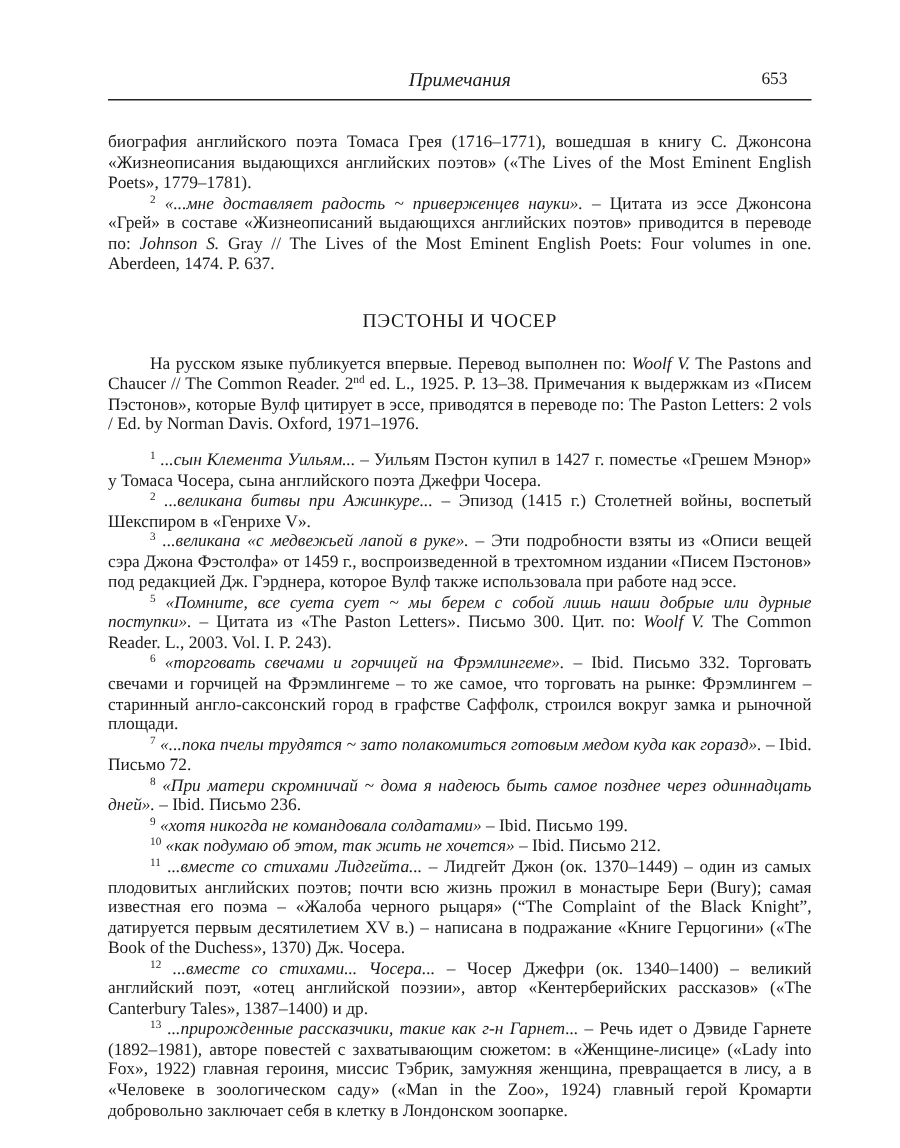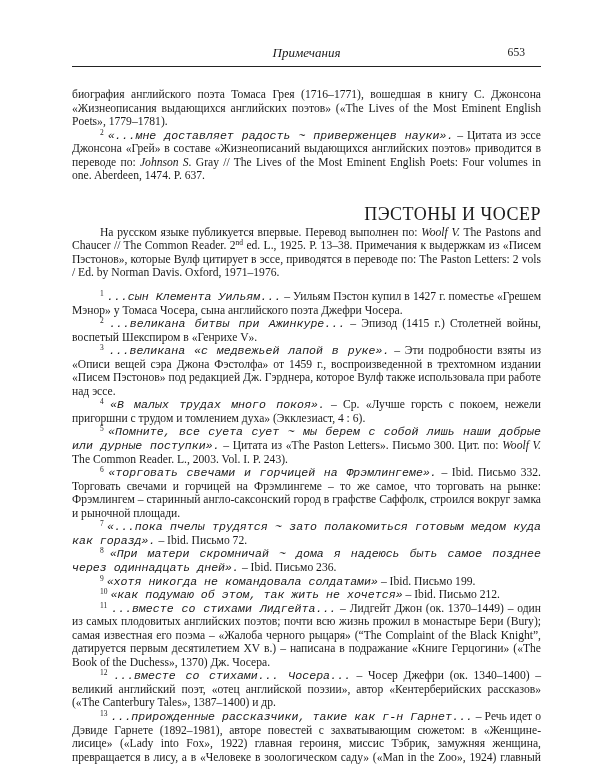--- a/index.html
+++ b/index.html
@@ -16,24 +16,24 @@
   .running-title {
     position: absolute; left: 0; right: 0; top: 2px; text-align: center;
     font-style: italic; font-size: 13px;
   }
   .page-number { position: absolute; right: 16px; top: 2px; font-size: 11.6px; }
   .body { position: absolute; top: 71px; left: 0; width: 469px; }
   p { margin: 0; text-align: justify; hyphens: manual; }
   p.cont { text-indent: 0; margin-top: 17px; }
   p.note, p.intro { text-indent: 28px; }
   .section-title {
-    text-align: right; font-size: 18px; letter-spacing: 0.5px;
-    margin: 22px 0 3px 0; line-height: 18px;
+    text-align: center; font-size: 13px; letter-spacing: 0.5px;
+    margin: 22px 0 13px 0; line-height: 18px;
   }
-  .quote { font-style: italic; font-family: Liberation Mono, monospace; }
+  .quote { font-style: italic; }
   sup { font-size: 7.5px; line-height: 0; vertical-align: 4px; }
   .intro-block { margin-bottom: 10px; }
 </style>
 </head>
 <body>
 
 <div class="page">
   <div class="running-head">
     <div class="running-title">Примечания</div>
     <div class="page-number">653</div>
@@ -44,21 +44,20 @@
     <p class="note"><sup>2</sup>&nbsp;<span class="quote">«...мне доставляет радость ~ приверженцев науки».</span><span> – Цитата из эссе Джонсона «Грей» в составе «Жизнеописаний выдающихся английских поэтов» приводится в переводе по: </span><i>Johnson S.</i><span> Gray // The Lives of the Most Eminent English Poets: Four volumes in one. Aberdeen, 1474. P. 637.</span></p>
 
     <div class="section-title">ПЭСТОНЫ И ЧОСЕР</div>
 
     <p class="intro intro-block"><span>На русском языке публикуется впервые. Перевод выполнен по: </span><i>Woolf V.</i><span> The Pastons and Chaucer // The Common Reader. 2</span><sup>nd</sup><span> ed. L., 1925. P. 13–38. Примечания к выдержкам из «Писем Пэстонов», которые Вулф цитирует в эссе, приводятся в переводе по: The Paston Letters: 2 vols / Ed. by Norman Davis. Oxford, 1971–1976.</span></p>
 
     <div id="notes">
         <p class="note"><sup>1</sup>&nbsp;<span class="quote">...сын Клемента Уильям...</span><span> – Уильям Пэстон купил в 1427 г. поместье «Грешем Мэнор» у Томаса Чосера, сына английского поэта Джефри Чосера.</span></p>
         <p class="note"><sup>2</sup>&nbsp;<span class="quote">...великана битвы при Ажинкуре...</span><span> – Эпизод (1415 г.) Столетней войны, воспетый Шекспиром в «Генрихе V».</span></p>
         <p class="note"><sup>3</sup>&nbsp;<span class="quote">...великана «с медвежьей лапой в руке».</span><span> – Эти подробности взяты из «Описи вещей сэра Джона Фэстолфа» от 1459 г., воспроизведенной в трехтомном издании «Писем Пэстонов» под редакцией Дж. Гэрднера, которое Вулф также использовала при работе над эссе.</span></p>
-        <p class="note"><sup>4</sup>&nbsp;<span class="quote">«В малых трудах много покоя».</span><span> – Ср. «Лучше горсть с покоем, нежели пригоршни с трудом и томлением духа» (Экклезиаст, 4 : 6).</span></p>
         <p class="note"><sup>5</sup>&nbsp;<span class="quote">«Помните, все суета сует ~ мы берем с собой лишь наши добрые или дурные поступки».</span><span> – Цитата из «The Paston Letters». Письмо 300. Цит. по: </span><i>Woolf V.</i><span> The Common Reader. L., 2003. Vol. I. P. 243).</span></p>
         <p class="note"><sup>6</sup>&nbsp;<span class="quote">«торговать свечами и горчицей на Фрэмлингеме».</span><span> – Ibid. Письмо 332. Торговать свечами и горчицей на Фрэмлингеме – то же самое, что торговать на рынке: Фрэмлингем – старинный англо-саксонский город в графстве Саффолк, строился вокруг замка и рыночной площади.</span></p>
         <p class="note"><sup>7</sup>&nbsp;<span class="quote">«...пока пчелы трудятся ~ зато полакомиться готовым медом куда как горазд».</span><span> – Ibid. Письмо 72.</span></p>
         <p class="note"><sup>8</sup>&nbsp;<span class="quote">«При матери скромничай ~ дома я надеюсь быть самое позднее через одиннадцать дней».</span><span> – Ibid. Письмо 236.</span></p>
         <p class="note"><sup>9</sup>&nbsp;<span class="quote">«хотя никогда не командовала солдатами»</span><span> – Ibid. Письмо 199.</span></p>
         <p class="note"><sup>10</sup>&nbsp;<span class="quote">«как подумаю об этом, так жить не хочется»</span><span> – Ibid. Письмо 212.</span></p>
         <p class="note"><sup>11</sup>&nbsp;<span class="quote">...вместе со стихами Лидгейта...</span><span> – Лидгейт Джон (ок. 1370–1449) – один из самых плодовитых английских поэтов; почти всю жизнь прожил в монастыре Бери (Bury); самая известная его поэма – «Жалоба черного рыцаря» (“The Complaint of the Black Knight”, датируется первым десятилетием XV в.) – написана в подражание «Книге Герцогини» («The Book of the Duchess», 1370) Дж. Чосера.</span></p>
         <p class="note"><sup>12</sup>&nbsp;<span class="quote">...вместе со стихами... Чосера...</span><span> – Чосер Джефри (ок. 1340–1400) – великий английский поэт, «отец английской поэзии», автор «Кентерберийских рассказов» («The Canterbury Tales», 1387–1400) и др.</span></p>
         <p class="note"><sup>13</sup>&nbsp;<span class="quote">...прирожденные рассказчики, такие как г-н Гарнет...</span><span> – Речь идет о Дэвиде Гарнете (1892–1981), авторе повестей с захватывающим сюжетом: в «Женщине-лисице» («Lady into Fox», 1922) главная героиня, миссис Тэбрик, замужняя женщина, превращается в лису, а в «Человеке в зоологическом саду» («Man in the Zoo», 1924) главный герой Кромарти добровольно заключает себя в клетку в Лондонском зоопарке.</span></p>
       </div>

